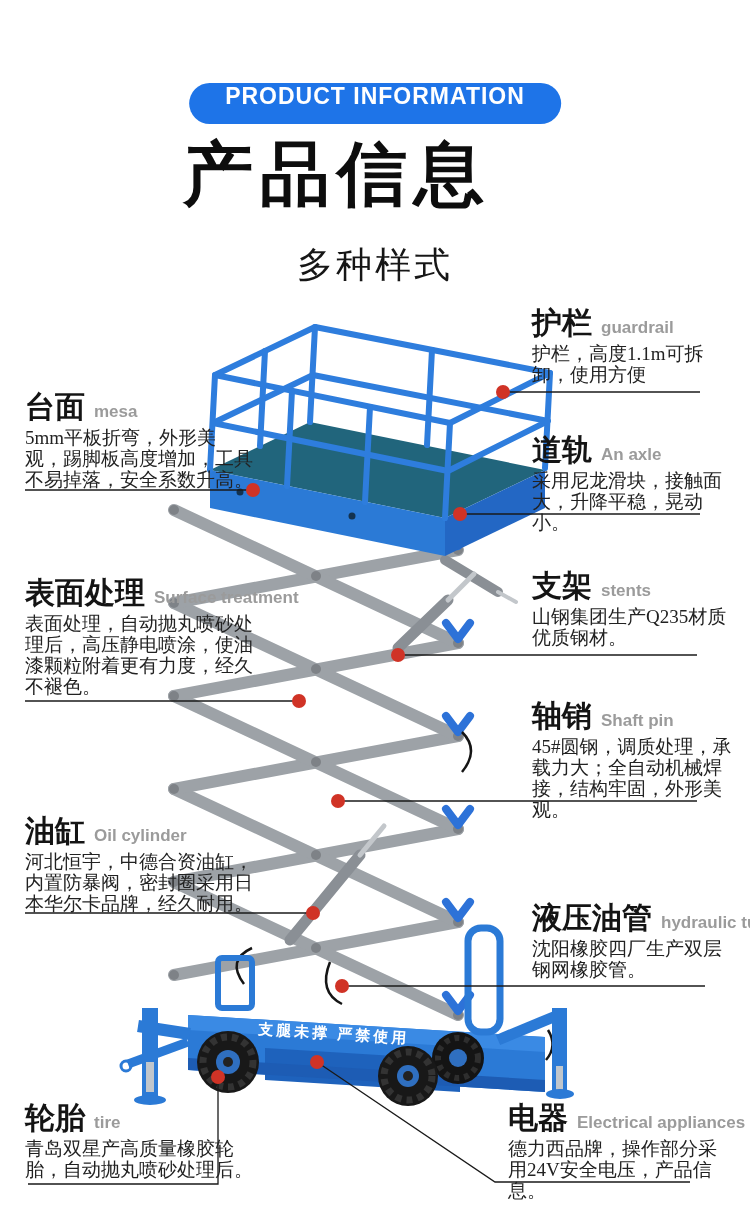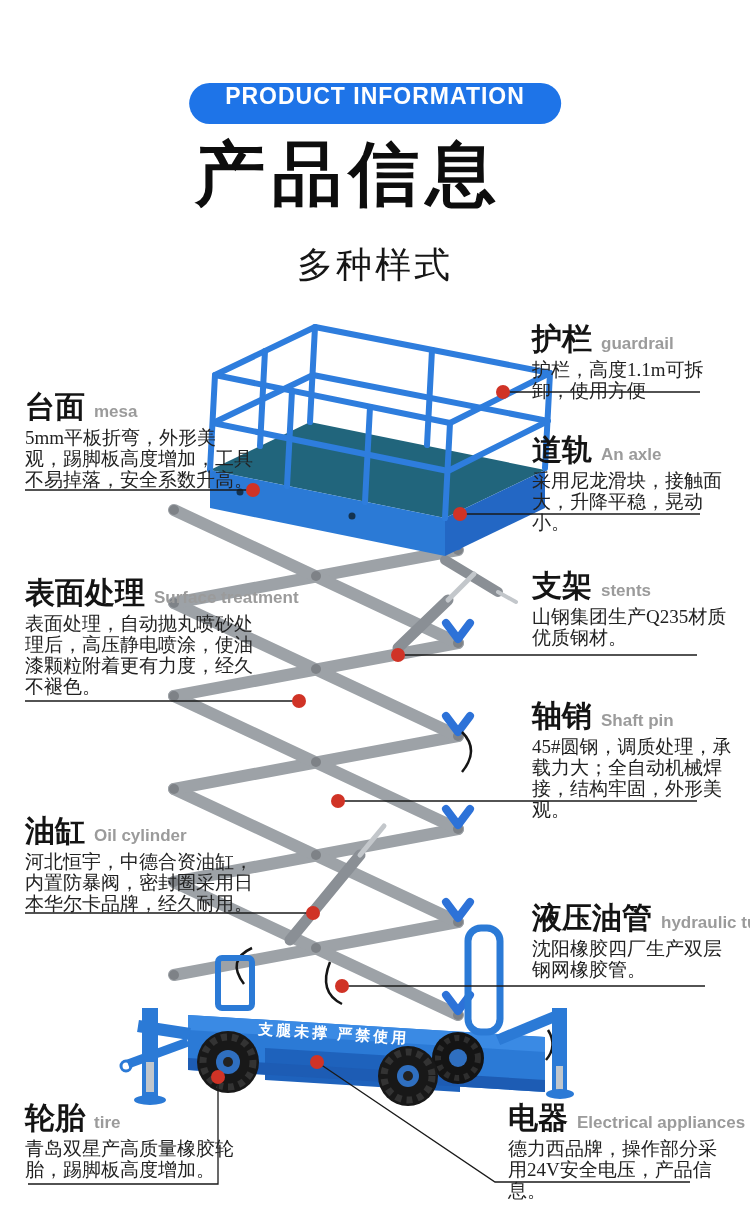--- a/index.html
+++ b/index.html
@@ -15,21 +15,21 @@
   body{font-family:"Liberation Sans", sans-serif;position:relative;}
 
   .banner{
     position:absolute;top:83px;left:50%;transform:translateX(-50%);
     height:41px;padding:0 36px;border-radius:21px;background:var(--accent);
     display:flex;justify-content:center;
   }
   .banner span{color:#fff;font-size:23px;font-weight:600;letter-spacing:1px;white-space:nowrap;}
 
   .page-title{
-    position:absolute;top:128px;left:12px;width:674px;text-align:center;
+    position:absolute;top:128px;left:0;width:674px;text-align:center;
     font-size:70px;font-weight:900;color:#0d0d0d;letter-spacing:7px;
     font-family:"Liberation Sans", sans-serif;
   }
   .page-subtitle{
     position:absolute;top:233px;left:0;width:750px;text-align:center;
     font-size:36px;font-weight:400;color:#161616;letter-spacing:3px;margin-top:8px;
   }
 
   svg.scene{position:absolute;top:0;left:0;pointer-events:none;}
 
@@ -226,24 +226,24 @@
       <span class="zh">油缸</span>
       <span class="en">Oil cylinder</span>
     </div>
   <div class="c-body">河北恒宇，中德合资油缸，内置防暴阀，密封圈采用日本华尔卡品牌，经久耐用。</div>
 </div>
 <div class="callout co-left" style="top:1101px">
   <div class="c-title">
       <span class="zh">轮胎</span>
       <span class="en">tire</span>
     </div>
-  <div class="c-body">青岛双星产高质量橡胶轮胎，踢脚板高度增加。</div>
-</div>
-
-<div class="callout co-right" style="top:322px">
+  <div class="c-body">青岛双星产高质量橡胶轮胎，自动抛丸喷砂处理后。</div>
+</div>
+
+<div class="callout co-right" style="top:306px">
   <div class="c-title">
       <span class="zh">护栏</span>
       <span class="en">guardrail</span>
     </div>
   <div class="c-body">护栏，高度1.1m可拆卸，使用方便</div>
 </div>
 <div class="callout co-right" style="top:433px">
   <div class="c-title">
       <span class="zh">道轨</span>
       <span class="en">An axle</span>

